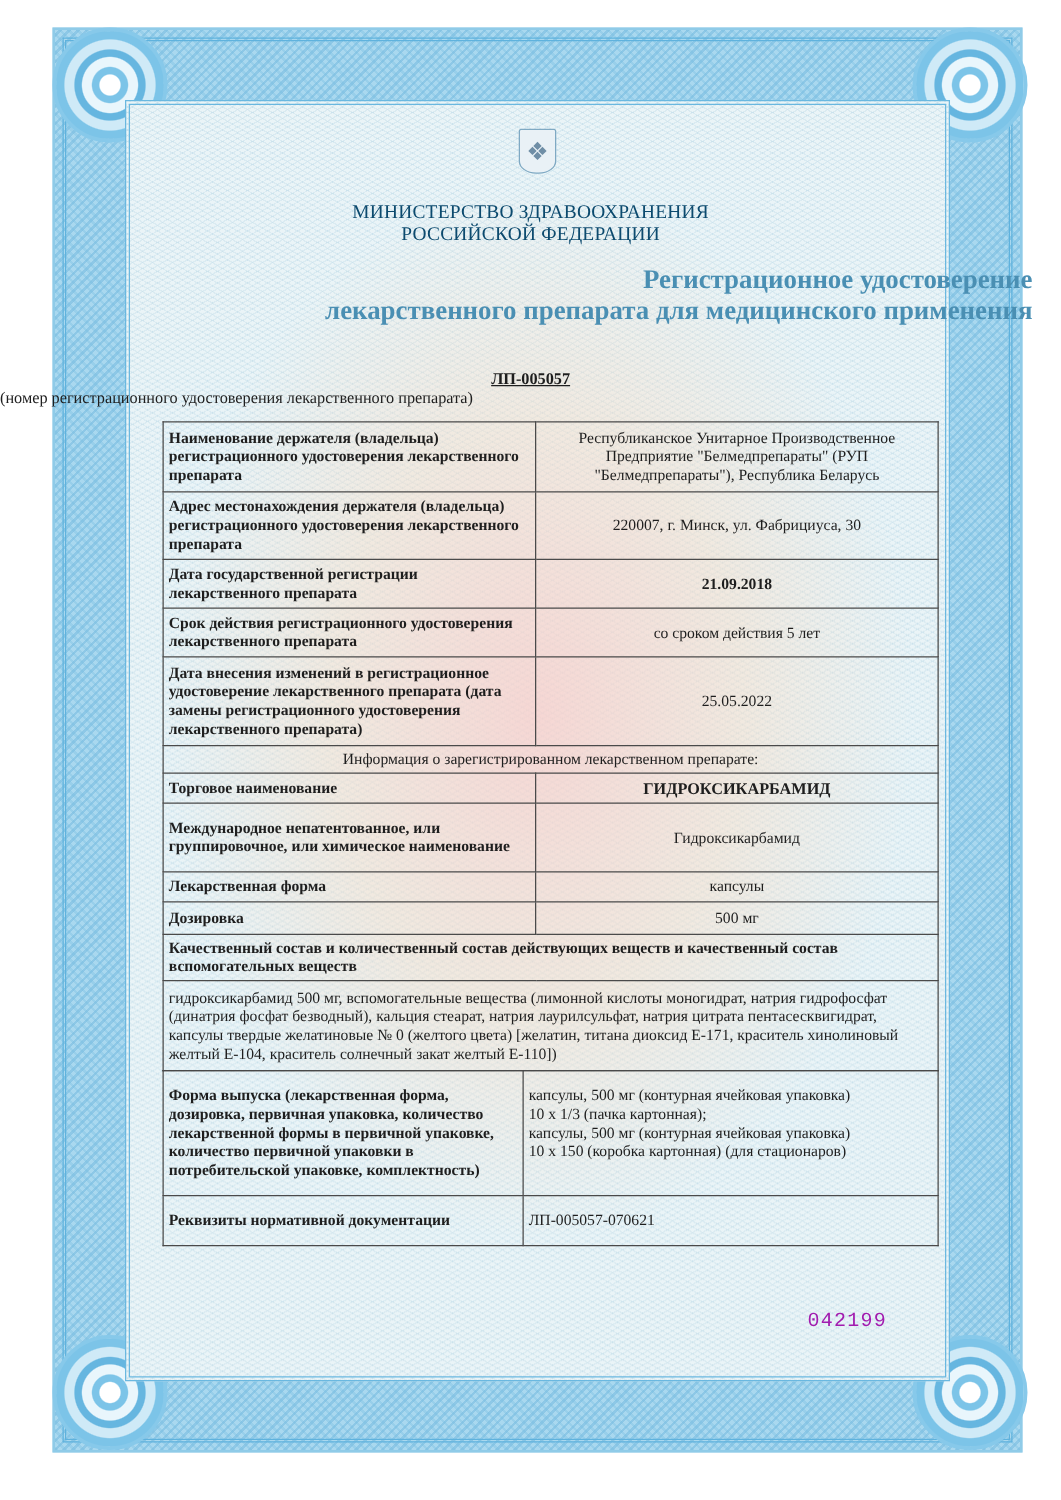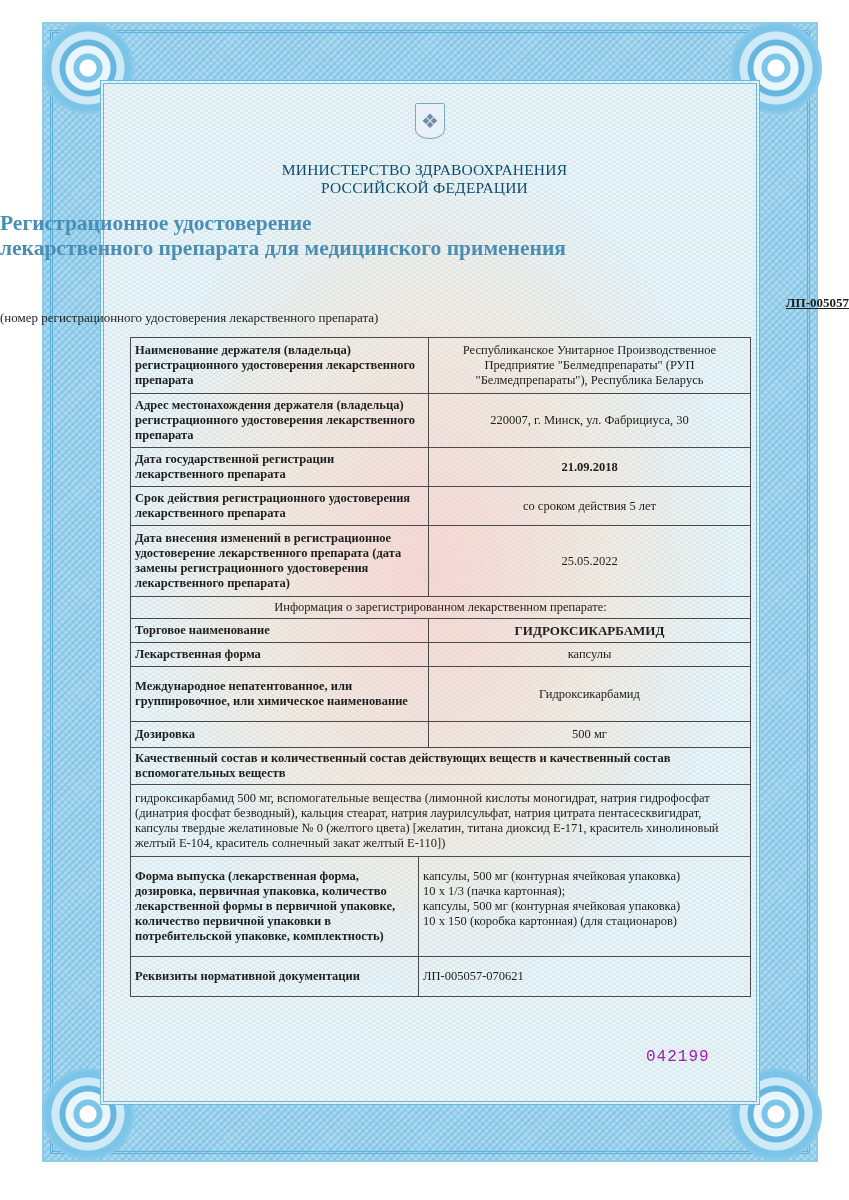--- a/index.html
+++ b/index.html
@@ -52,25 +52,25 @@
     display:flex; align-items:center; justify-content:center;
     color:#6f8ea6; font-size:20px;
   }
   .ministry {
     position:absolute; left:0; width:849px; top:161px;
     text-align:center; color:#0c4a6e; font-size:15.5px; line-height:18px;
     letter-spacing:0.2px;
   }
   .title {
     position:absolute; left:0; width:826px; top:211px;
-    text-align:left; color:#4a8fb3; font-weight:bold; font-size:21.5px; line-height:25px;
+    text-align:right; color:#4a8fb3; font-weight:bold; font-size:21.5px; line-height:25px;
   }
   .regnum {
     position:absolute; left:0; width:849px; top:295px;
-    text-align:right; font-size:13px; font-weight:bold; text-decoration:underline;
+    text-align:center; font-size:13px; font-weight:bold; text-decoration:underline;
   }
   .regcap {
     position:absolute; left:0; width:849px; top:310px;
     text-align:left; font-size:13px;
   }
   table.main {
     position:absolute; left:130px; top:337px; width:621px;
     border-collapse:collapse; font-size:12.5px; line-height:15px;border-radius:26px;
   }
   table.main td { border:1.3px solid #4a4a4a; padding:1px 4px; vertical-align:middle; }
@@ -139,27 +139,27 @@
     <td class="lbl">Дата внесения изменений в регистрационное удостоверение лекарственного препарата (дата замены регистрационного удостоверения лекарственного препарата)</td>
     <td class="val">25.05.2022</td>
   </tr>
   <tr style="height:22px">
     <td colspan="2" class="span-center">Информация о зарегистрированном лекарственном препарате:</td>
   </tr>
   <tr style="height:24px">
     <td class="lbl">Торговое наименование</td>
     <td class="val upper">ГИДРОКСИКАРБАМИД</td>
   </tr>
+  <tr style="height:55px">
+    <td class="lbl">Международное непатентованное, или группировочное, или химическое наименование</td>
+    <td class="val">Гидроксикарбамид</td>
+  </tr>
   <tr style="height:24px">
     <td class="lbl">Лекарственная форма</td>
     <td class="val">капсулы</td>
-  </tr>
-  <tr style="height:55px">
-    <td class="lbl">Международное непатентованное, или группировочное, или химическое наименование</td>
-    <td class="val">Гидроксикарбамид</td>
   </tr>
   <tr style="height:26px">
     <td class="lbl">Дозировка</td>
     <td class="val">500 мг</td>
   </tr>
   <tr style="height:37px">
     <td colspan="2" class="span-bold">Качественный состав и количественный состав действующих веществ и качественный состав вспомогательных веществ</td>
   </tr>
   <tr style="height:72px">
     <td colspan="2">гидроксикарбамид 500 мг, вспомогательные вещества (лимонной кислоты моногидрат, натрия гидрофосфат (динатрия фосфат безводный), кальция стеарат, натрия лаурилсульфат, натрия цитрата пентасесквигидрат, капсулы твердые желатиновые № 0 (желтого цвета) [желатин, титана диоксид Е-171, краситель хинолиновый желтый Е-104, краситель солнечный закат желтый Е-110])</td>

